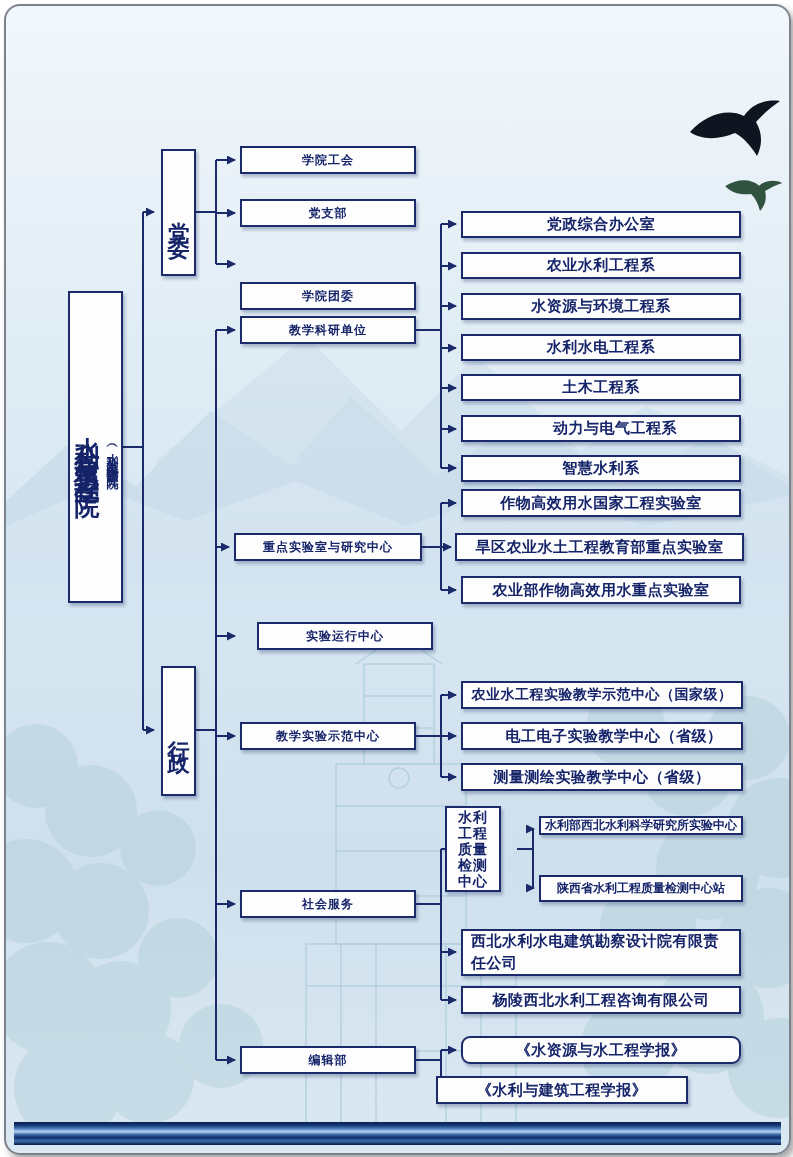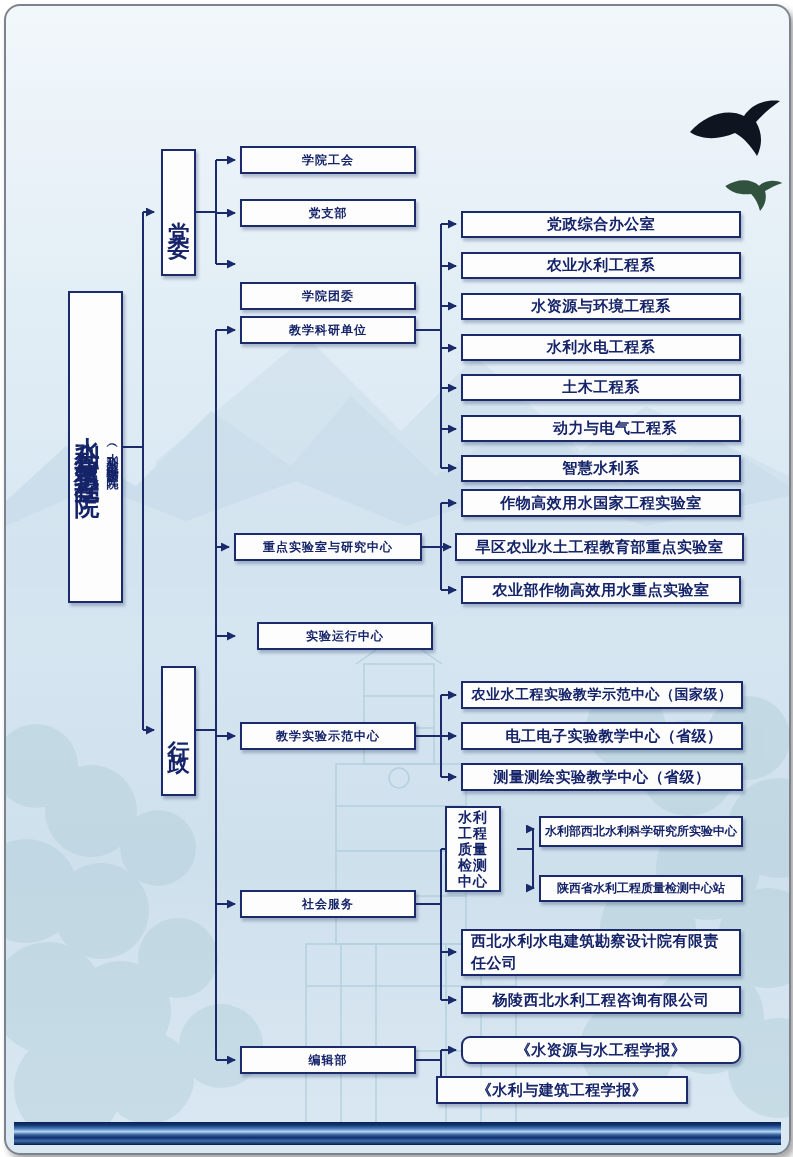--- a/index.html
+++ b/index.html
@@ -193,21 +193,21 @@
   <div class="box" style="left:449px;top:527px;width:289px;height:28px;">旱区农业水土工程教育部重点实验室</div>
   <div class="box" style="left:455px;top:570px;width:280px;height:28px;">农业部作物高效用水重点实验室</div>
 
   <div class="box" style="left:455px;top:675px;width:282px;height:28px;font-size:14px;">农业水工程实验教学示范中心（国家级）</div>
   <div class="box" style="left:455px;top:716px;width:282px;height:28px;padding-left:24px;">电工电子实验教学中心（省级）</div>
   <div class="box" style="left:455px;top:757px;width:282px;height:28px;">测量测绘实验教学中心（省级）</div>
 
   <div class="box wrap2" style="left:439px;top:800px;width:56px;height:86px;">
     <span>水利工程质量检测中心</span>
   </div>
-  <div class="box small" style="left:533px;top:810px;width:204px;height:31px;">水利部西北水利科学研究所实验中心</div>
+  <div class="box small" style="left:533px;top:810px;width:204px;height:19px;">水利部西北水利科学研究所实验中心</div>
   <div class="box small" style="left:533px;top:869px;width:204px;height:27px;">陕西省水利工程质量检测中心站</div>
   <div class="box left" style="left:455px;top:923px;width:280px;height:47px;">
     <span>西北水利水电建筑勘察设计院有限责任公司</span>
   </div>
   <div class="box" style="left:455px;top:980px;width:280px;height:28px;">杨陵西北水利工程咨询有限公司</div>
 
   <div class="box" style="left:455px;top:1030px;width:280px;height:28px;border-radius:9px;">《水资源与水工程学报》</div>
   <div class="box" style="left:430px;top:1070px;width:252px;height:28px;">《水利与建筑工程学报》</div>
 
   <div class="bottom-bar"></div>

